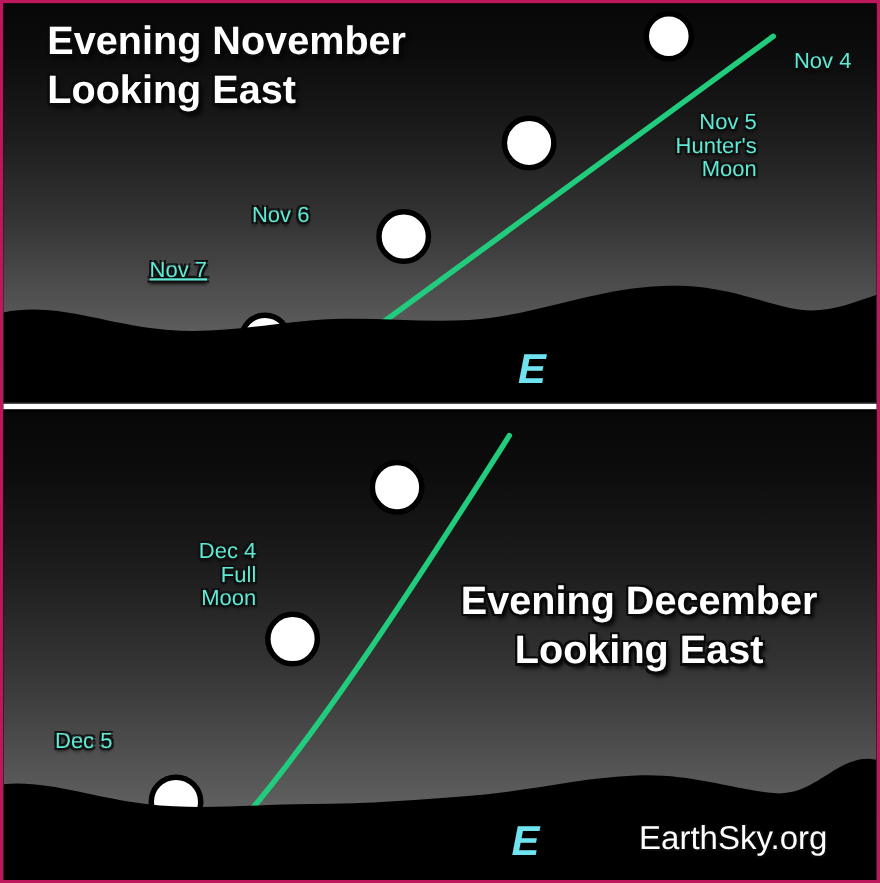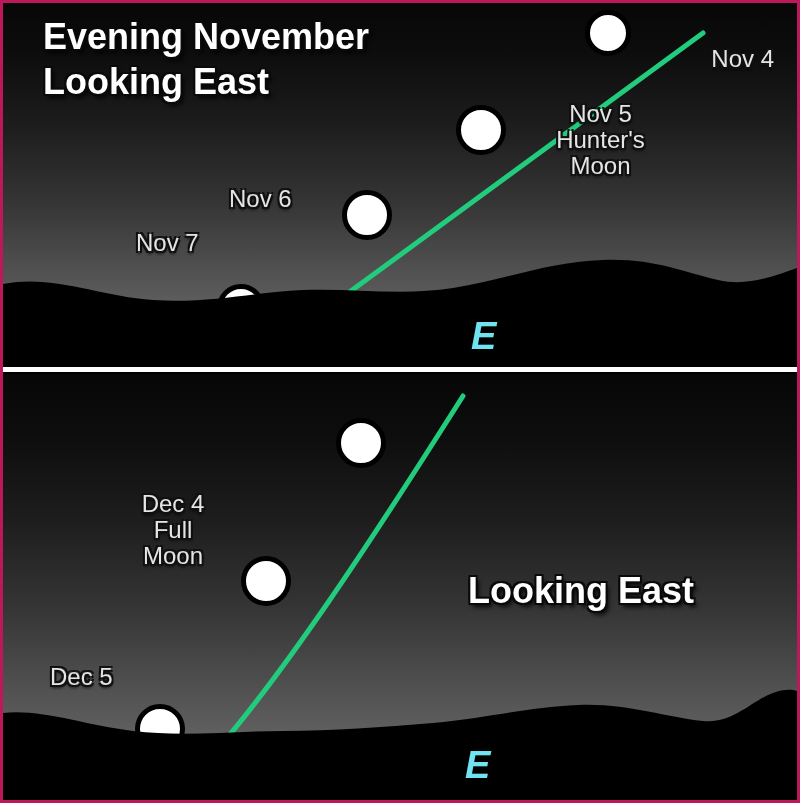--- a/index.html
+++ b/index.html
@@ -68,33 +68,33 @@
   .moon {
     position: absolute;
     border-radius: 50%;
     background: #ffffff;
     border: 5px solid #000000;
     box-sizing: border-box;
   }
 
   .label {
     position: absolute;
-    color: #e5e5e5;
-    font-size: 24px;
+    color: #5eead4;
+    font-size: 20px;
     line-height: 1.08;
     white-space: pre;
     text-shadow:
       -2px -2px 0 #101010,
        2px -2px 0 #101010,
       -2px  2px 0 #101010,
        2px  2px 0 #101010,
        0px  3px 3px rgba(0,0,0,0.85);
   }
 
-  .label.centered { text-align: center; }
+  .label.centered { text-align: right; }
   .label.right-align { text-align: right; }
 
   .title {
     position: absolute;
     color: #ffffff;
     font-size: 36px;
     font-weight: bold;
     line-height: 1.24;
     white-space: pre;
     text-shadow:
@@ -165,21 +165,21 @@
     <div class="title" style="left:40px; top:12px;"><span>Evening November</span><br><span>Looking East</span></div>
 
     <div class="label right-align" style="left:606px; top:43px; width:165px;"><span>Nov 4</span></div>
 
     <div class="label centered" style="left:510px; top:98px; width:175px;"><span>Nov 5
 Hunter's
 Moon</span></div>
 
     <div class="label" style="left:226px; top:163px;margin-top:20px;"><span>Nov 6</span></div>
 
-    <div class="label" style="left:133px; top:227px;"><span>Nov 7</span></div>
+    <div class="label" style="left:133px; top:233px;text-decoration:underline;"><span>Nov 7</span></div>
 
     <div class="compass" style="left:468px; top:312px;"><span>E</span></div>
   </div>
 
   <div class="divider" style="top:364px;"></div>
 
   <div class="panel" id="panel-december">
 
     <div class="panel-sky"></div>
 
@@ -194,26 +194,27 @@
     <div class="moon" style="left:132px; top:330px; width:50px; height:50px;"></div>
 
     <div class="panel-ground" style="height:135px;">
       <svg viewBox="0 0 794 135" preserveAspectRatio="none">
         <path d="M0,48 C40,44 80,60 130,66 C180,72 230,66 280,66 C330,66 380,62 430,58
                  C485,53 525,42 575,40 C625,38 660,52 700,56 C730,59 748,36 770,28
                  C780,24 788,24 794,26 L794,135 L0,135 Z" fill="#000000"></path>
       </svg>
     </div>
 
-    <div class="title" style="left:378px; top:150px; width:400px; text-align:center;"><br><span>Looking East</span></div>
+    <div class="title" style="left:378px; top:150px; width:400px; text-align:center;"><span>Evening December</span><br><span>Looking East</span></div>
 
 
     <div class="label centered" style="left:110px; top:117px; width:120px;"><span>Dec 4
 Full
 Moon</span></div>
 
     <div class="label" style="left:47px; top:290px;"><span>Dec 5</span></div>
 
     <div class="compass" style="left:462px; top:370px;"><span>E</span></div>
 
+    <div class="credit" style="left:578px; top:372px;"><span>EarthSky.org</span></div>
   </div>
 
 </div>
 
 </body></html>

